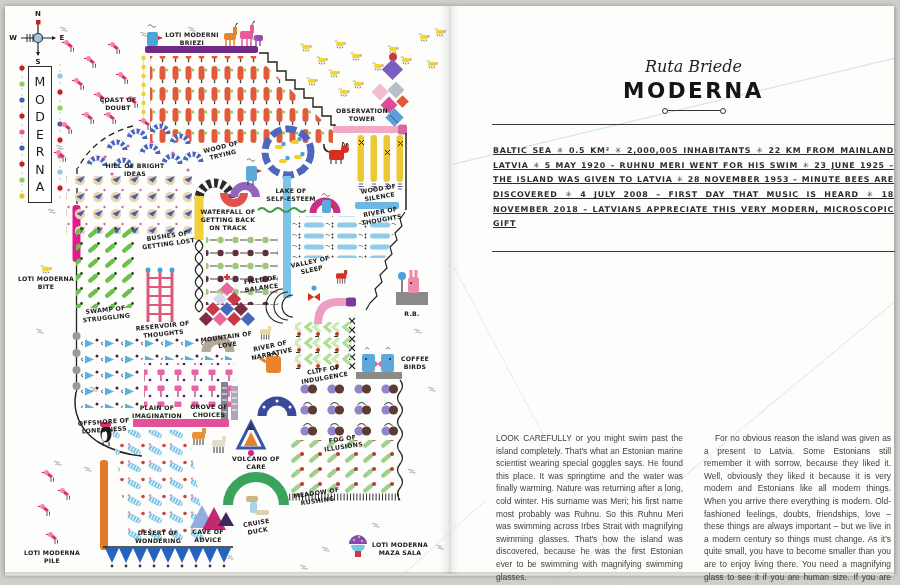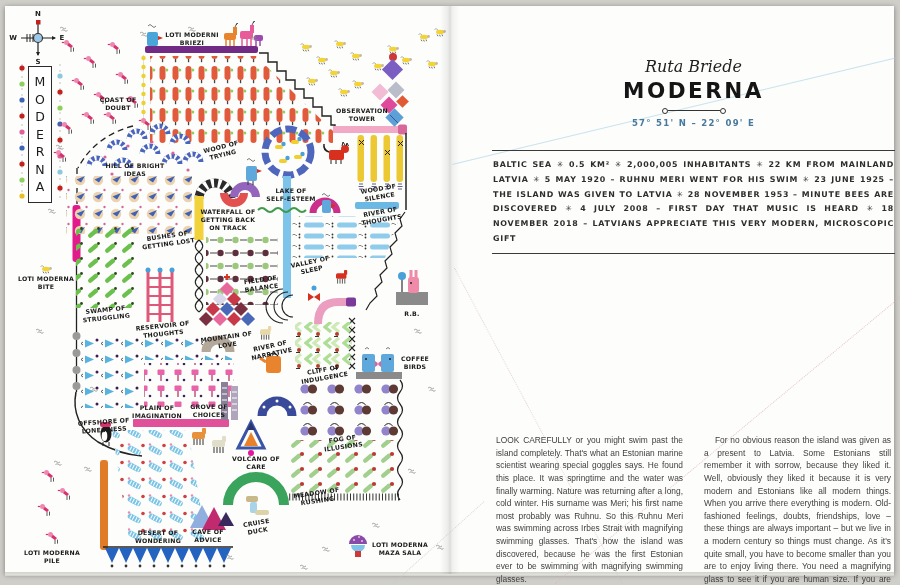--- a/index.html
+++ b/index.html
@@ -23,23 +23,23 @@
   
   .rpage{position:absolute;left:428px;top:6px;width:482px;height:568px;}
   .rcontent{position:absolute;left:64px;right:15px;top:0;bottom:0;z-index:2;}
   .author{margin-top:52px;text-align:center;font:italic 400 16px/1.1 "DejaVu Serif",serif;color:#1f1f1f;}
   .rtitle{margin-top:3px;text-align:center;font:700 21.5px/1.1 "DejaVu Sans",sans-serif;letter-spacing:2.5px;color:#151515;}
   .divider{position:relative;width:52px;height:2px;border-top:1.5px solid #333;margin:8px auto 5px;}
   .divider::before,.divider::after{content:"";position:absolute;top:-3.5px;width:4px;height:4px;
       border:1px solid #333;border-radius:50%;background:#fff;}
   .divider::before{left:-6px}.divider::after{right:-6px}
   .coords{text-align:center;font:700 8.5px/1.2 "DejaVu Sans",sans-serif;letter-spacing:1.3px;color:#47799e;}
-  .facts{margin-top:22px;border-top:1.3px solid #3a3a3a;border-bottom:1.3px solid #3a3a3a;
-      padding:7px 1px;font:700 7.9px/1.85 "DejaVu Sans",sans-serif;letter-spacing:.75px;
-      color:#2d2d2d;text-align:justify;text-transform:uppercase;}
+  .facts{margin-top:11px;border-top:1.3px solid #3a3a3a;border-bottom:1.3px solid #3a3a3a;
+      padding:19px 1px;font:700 7.9px/1.85 "DejaVu Sans",sans-serif;letter-spacing:.75px;
+      color:#2d2d2d;text-align:justify;text-transform:uppercase;text-decoration:underline;}
   .cols{display:flex;gap:13px;margin-top:176px;}
   .col{flex:1;font:400 8.4px/1.5 "Liberation Sans",sans-serif;color:#3e3e3e;text-align:justify;}
   .col p{margin:4px;}
   .col p.ind{text-indent:11px;}
   .pageno{position:absolute;left:0;right:0;bottom:15px;text-align:center;
       font:400 9px "DejaVu Sans",sans-serif;letter-spacing:2px;color:#333;}
   
   .fline{position:absolute;transform-origin:left top;z-index:1;pointer-events:none;}
   .l1{left:452px;top:164px;width:455px;height:0;border-top:1.2px solid #b9dcea;transform:rotate(-13.5deg);opacity:.8;}
   .l2{left:555px;top:583px;width:450px;height:0;border-top:1px dotted #dfb3bf;transform:rotate(-39.7deg);opacity:.75;}
@@ -585,21 +585,20 @@
   <div class="fline l1"></div>
   <div class="fline l2"></div>
   <div class="fline l3"></div>
   <div class="fline l4"></div>
 
   <div class="rpage">
     <div class="rcontent">
       <div class="author">Ruta Briede</div>
       <div class="rtitle">MODERNA</div>
       <div class="divider"></div>
-      <div class="coords">57° 51' N – 22° 09' E</div>
       <div class="facts">BALTIC SEA ✳ 0.5 KM² ✳ 2,000,005 INHABITANTS ✳ 22 KM FROM MAINLAND LATVIA ✳ 5 MAY 1920 – RUHNU MERI WENT FOR HIS SWIM ✳ 23 JUNE 1925 – THE ISLAND WAS GIVEN TO LATVIA ✳ 28 NOVEMBER 1953 – MINUTE BEES ARE DISCOVERED ✳ 4 JULY 2008 – FIRST DAY THAT MUSIC IS HEARD ✳ 18 NOVEMBER 2018 – LATVIANS APPRECIATE THIS VERY MODERN, MICROSCOPIC GIFT</div>
       <div class="cols">
         <div class="col">
           <p>LOOK CAREFULLY or you might swim past the island completely. That's what an Estonian marine scientist wearing special goggles says. He found this place. It was springtime and the water was finally warming. Nature was returning after a long, cold winter. His surname was Meri; his first name most probably was Ruhnu. So this Ruhnu Meri was swimming across Irbes Strait with magnifying swimming glasses. That's how the island was discovered, because he was the first Estonian ever to be swimming with magnifying swimming glasses.</p>
           <p class="ind">He swam very, very slowly. Because that's what marine scientists do. And suddenly he saw something extremely small and colourful. He remembered shapes and patterns as best he could, but he had left his waterproof camera in his laboratory, and his pencils weren't that useful so far out to sea. But he remembered, and that's the best he could do.</p>
         </div>
         <div class="col">
           <p class="ind">For no obvious reason the island was given as a present to Latvia. Some Estonians still remember it with sorrow, because they liked it. Well, obviously they liked it because it is very modern and Estonians like all modern things. When you arrive there everything is modern. Old-fashioned feelings, doubts, friendships, love – these things are always important – but we live in a modern century so things must change. As it's quite small, you have to become smaller than you are to enjoy living there. You need a magnifying glass to see it if you are human size. If you are two centimetres tall, well then, you could cross it in one day.</p>
 
         </div>

